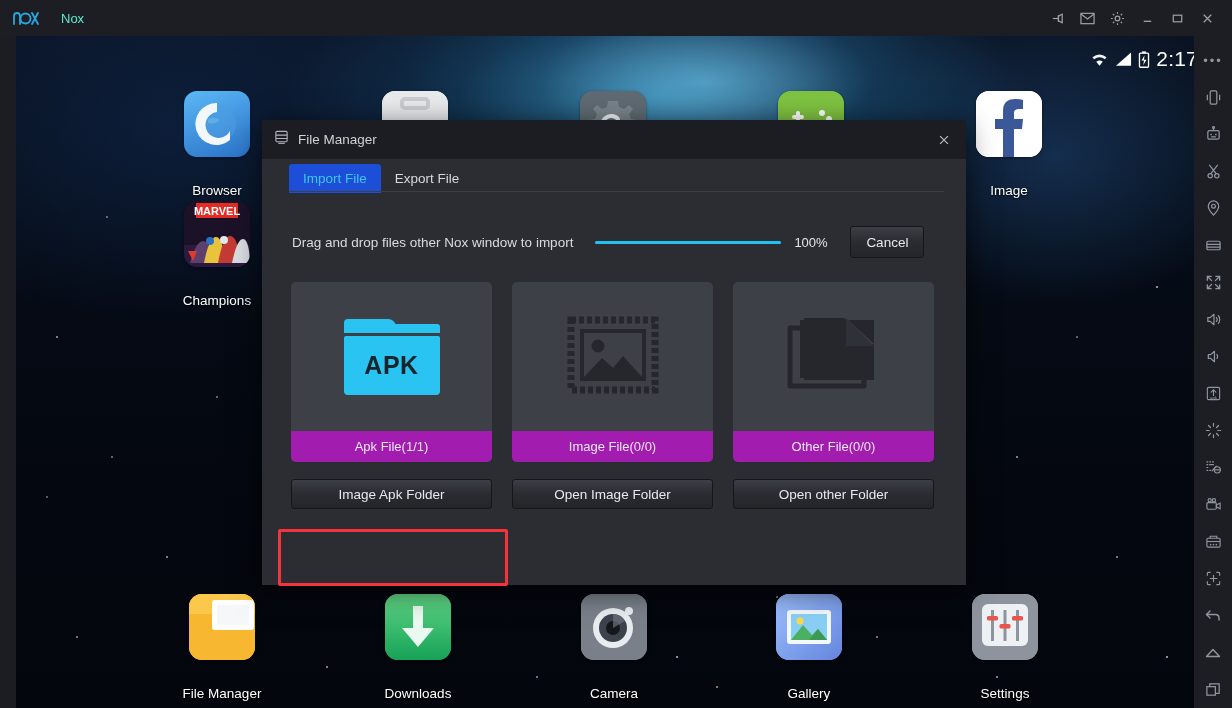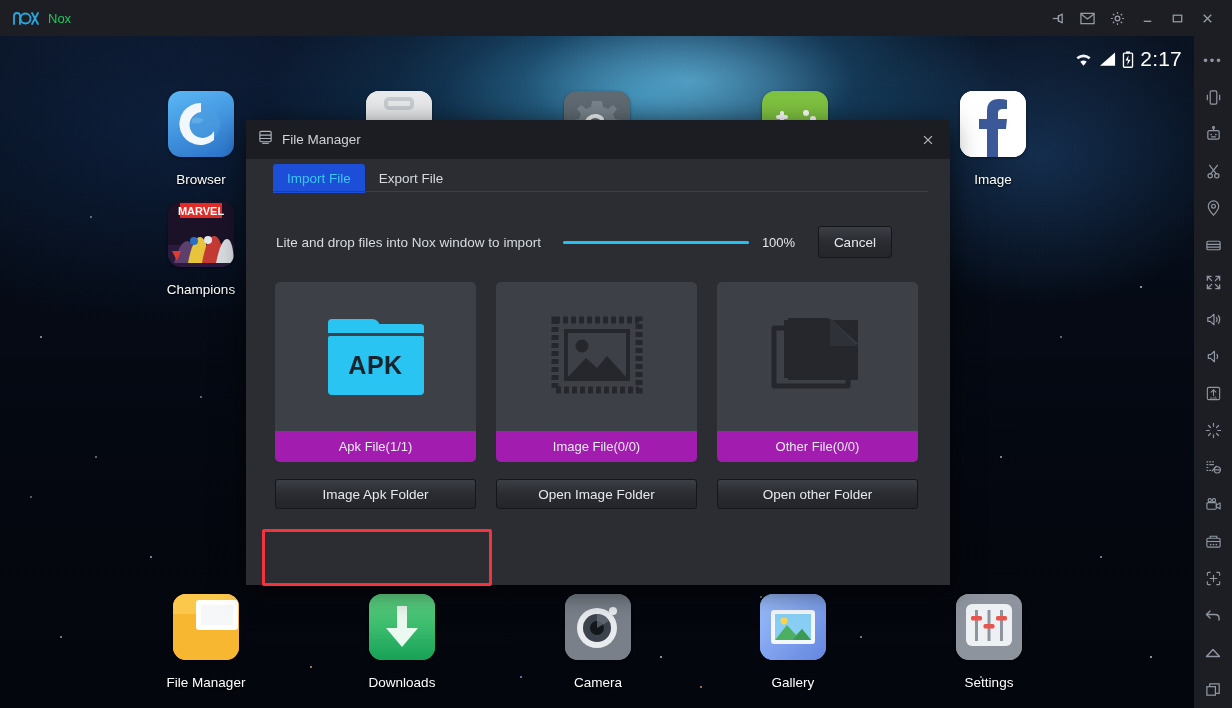--- a/index.html
+++ b/index.html
@@ -17,31 +17,31 @@
     position: absolute; left: 0; top: 0; width: 1232px; height: 36px;
     background: #1c1e23;
     display: flex; align-items: center;
   }
   .nox-logo {
     margin-left: 13px; width: 26px; height: 16px;
     display: flex; align-items: center; justify-content: center;
     color: #27a8e0; font-size: 15px; letter-spacing: -1px;
     font-family: "DejaVu Sans", sans-serif; font-weight: 700;
   }
-  .nox-title { margin-left: 9px; color: #22c55e; font-size: 13px; }
+  .nox-title { margin-left: 22px; color: #5eead4; font-size: 13px; }
   .tb-right { margin-left: auto; display: flex; align-items: center; height: 36px; padding-right: 10px; }
   .tb-btn {
     width: 30px; height: 30px; display: flex; align-items: center; justify-content: center;
     color: #9aa0aa;
   }
   .tb-btn svg { display: block; }
 
   
   .screen {
-    position: absolute; left: 0; top: 36px; width: 1194px; height: 672px;
+    position: absolute; left: 16px; top: 36px; width: 1194px; height: 672px;
     overflow: hidden;
     background:
       radial-gradient(ellipse 520px 210px at 640px 60px, rgba(80,200,255,0.50) 0%, rgba(40,140,210,0.22) 38%, rgba(12,40,80,0.04) 72%, rgba(0,0,0,0) 100%),
       radial-gradient(ellipse 300px 130px at 690px 45px, rgba(150,225,255,0.55) 0%, rgba(60,170,230,0.12) 55%, rgba(0,0,0,0) 100%),
       radial-gradient(ellipse 260px 200px at 1040px 120px, rgba(40,90,150,0.40) 0%, rgba(0,0,0,0) 75%),
       radial-gradient(ellipse 400px 260px at 160px 90px, rgba(20,50,100,0.40) 0%, rgba(0,0,0,0) 78%),
       linear-gradient(180deg, #0a1322 0%, #07101d 18%, #050a14 42%, #04070f 70%, #04060d 100%);
   }
   .stars { position: absolute; inset: 0; pointer-events: none; }
   .stars i {
@@ -58,21 +58,21 @@
   .clock { font-size: 21px; color: #ffffff; font-family: "Liberation Sans", sans-serif; letter-spacing: .2px; }
 
   
   .appicon { position: absolute; width: 108px; text-align: center; }
   .appicon .tile {
     width: 66px; height: 66px; margin: 0 auto; border-radius: 13px;
     position: relative; overflow: hidden;
     box-shadow: 0 1px 3px rgba(0,0,0,.45);
   }
   .appicon .name {
-    margin-top: 15px; color: #ffffff; font-size: 13.5px;
+    margin-top: 26px; color: #ffffff; font-size: 13.5px;
     text-shadow: 0 1px 2px rgba(0,0,0,.9);
   }
 
   .ic-browser { background: linear-gradient(160deg,#5bb8f5,#2a72c9); }
   .ic-champ { background: #1a1026; }
   .ic-fb { background: #ffffff; }
   .ic-filemgr { background: linear-gradient(160deg,#ffc84d,#f6a623); }
   .ic-dl { background: linear-gradient(160deg,#5fd37f,#1fae5c); }
   .ic-cam { background: linear-gradient(160deg,#8e959e,#5c636d); }
   .ic-gal { background: linear-gradient(160deg,#8fb5ff,#6b8fe8); }
@@ -446,21 +446,21 @@
         </div>
       </div>
 
       <div class="tabs">
         <div class="tab active">Import File</div>
         <div class="tab">Export File</div>
         <div class="tabs-rule"></div>
       </div>
 
       <div class="row-progress">
-        <div class="drag-text">Lite and drop files into Nox window to import</div>
+        <div class="drag-text">Drag and drop files other Nox window to import</div>
         <div class="pbar-wrap">
           <div class="pbar-fill" id="pbar" style="width: 100%;"></div>
         </div>
         <div class="pct">100%</div>
         <div class="btn btn-cancel">Cancel</div>
       </div>
 
       <div class="cards">
 
         <div class="card-col">

